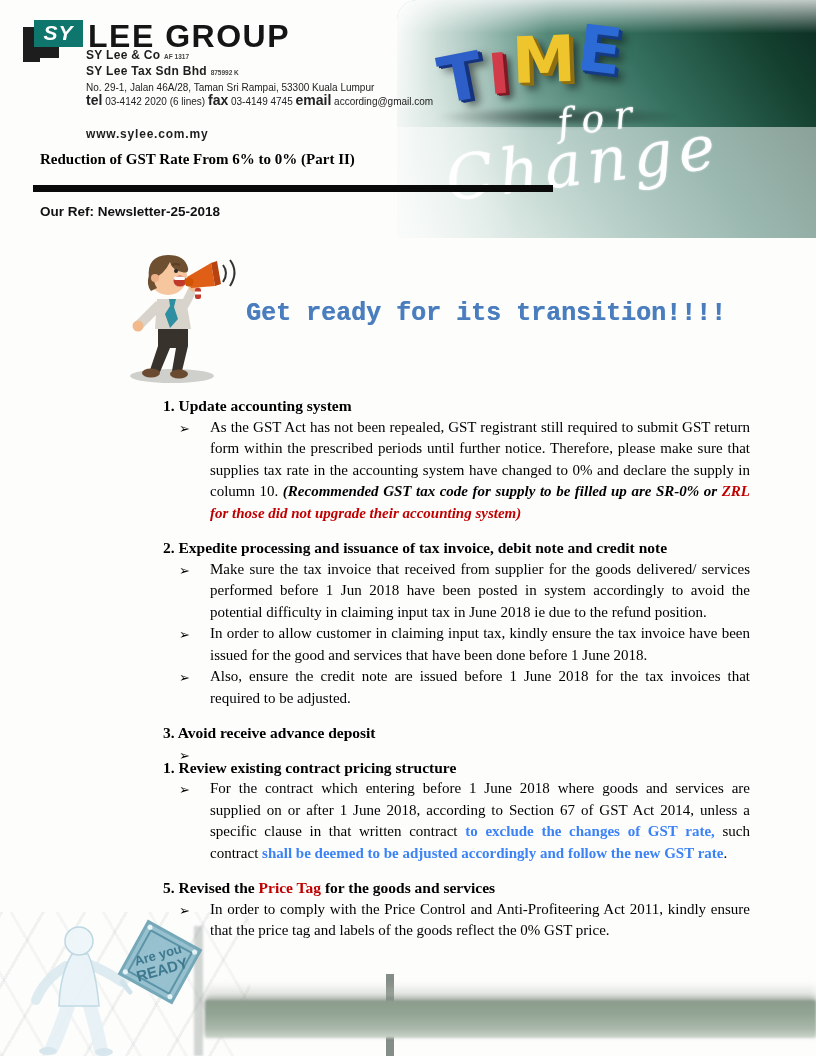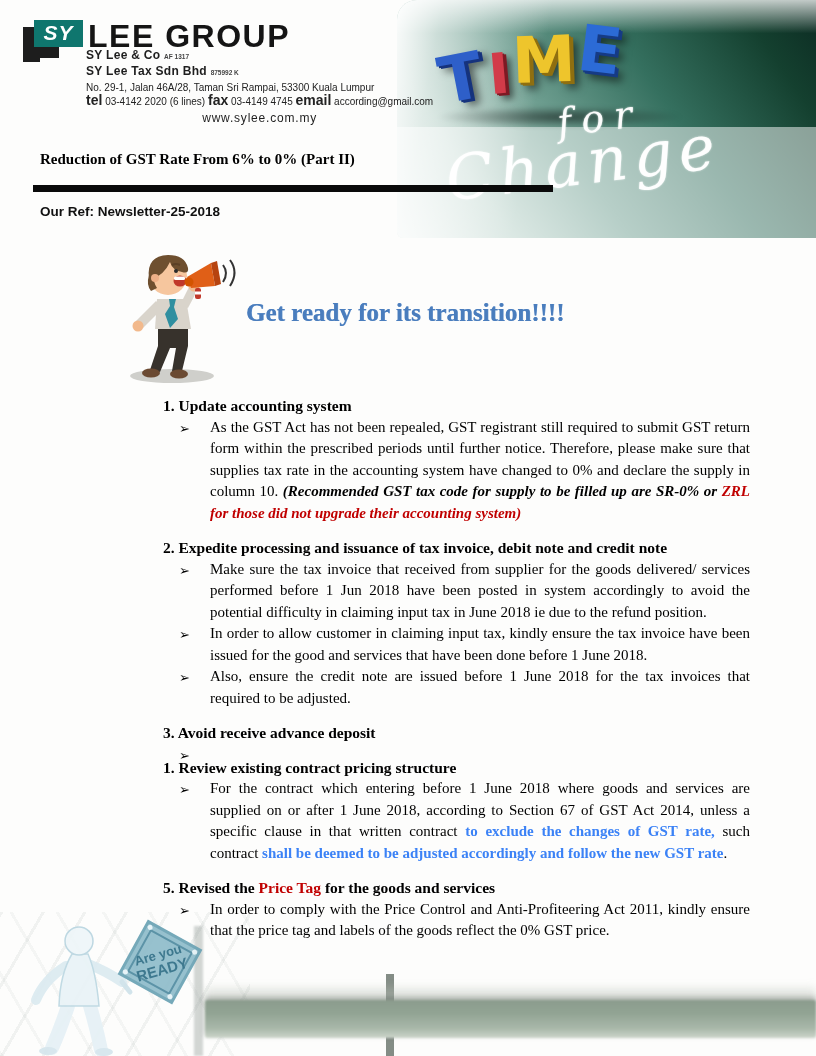--- a/index.html
+++ b/index.html
@@ -35,32 +35,32 @@
   #logo-black-b{position:absolute;left:38px;top:43px;width:21px;height:15px;background:#1d1d1d;z-index:2;}
   #logo-blue{position:absolute;left:34px;top:20px;width:49px;height:27px;background:#0f766e;z-index:3;
     color:#fff;font-weight:bold;font-style:italic;font-size:21px;text-align:center;line-height:26px;letter-spacing:1px;}
   #logo-wordmark{position:absolute;left:88px;top:18px;font-size:32px;font-weight:bold;color:#151515;letter-spacing:1.5px;z-index:3;}
   #company{position:absolute;left:86px;top:48px;z-index:3;color:#1e1e1e;}
   .co-name{font-weight:bold;font-size:12px;line-height:14px;letter-spacing:.3px;}
   .co-suffix{font-size:6.5px;font-weight:bold;color:#444;letter-spacing:0;}
   .co-addr{font-size:10px;line-height:13px;margin-top:1px;color:#222;}
   .co-contact{font-size:10px;line-height:13px;color:#222;}
   .co-label{font-size:14px;font-weight:bold;}
-  .co-web{font-size:12px;font-weight:normal;letter-spacing:.8px;margin-top:3px;text-align:center;}
+  .co-web{font-size:12px;font-weight:bold;letter-spacing:.8px;margin-top:19px;}
 
   
   #doc-title{position:absolute;left:40px;top:151px;z-index:6;
     font-family:"Liberation Serif",serif;font-weight:bold;font-size:15px;color:#000;}
   #title-bar{position:absolute;left:33px;top:185px;width:520px;height:7px;background:#0a0a0a;z-index:6;}
   #our-ref{position:absolute;left:40px;top:204px;z-index:6;font-weight:bold;font-size:13.5px;color:#111;}
 
   
   #megaphone-man{position:absolute;left:110px;top:249px;z-index:4;}
   #announce{position:absolute;left:246px;top:299px;z-index:4;
-    font-family:Liberation Serif, serif;font-weight:bold;font-size:25px;color:#4a7dbd;
+    font-family:Liberation Mono, monospace;font-weight:bold;font-size:25px;color:#4a7dbd;
     text-shadow:.4px .4px 0 #6f9bd0;}
 
   
   #sections{position:absolute;left:118px;top:395px;width:632px;z-index:5;
     font-family:"Liberation Serif",serif;font-size:15px;line-height:21.5px;color:#000;}
   .section{margin-bottom:13px;margin-left:45px;}
   .sec-heading{font-weight:bold;font-size:15.5px;text-align:left;}
   .bullet{position:relative;padding-left:47px;text-align:justify;}
   .marker{position:absolute;left:16px;top:1px;font-size:13px;font-family:"DejaVu Sans",sans-serif;color:#000;}
   .r-n{} 

